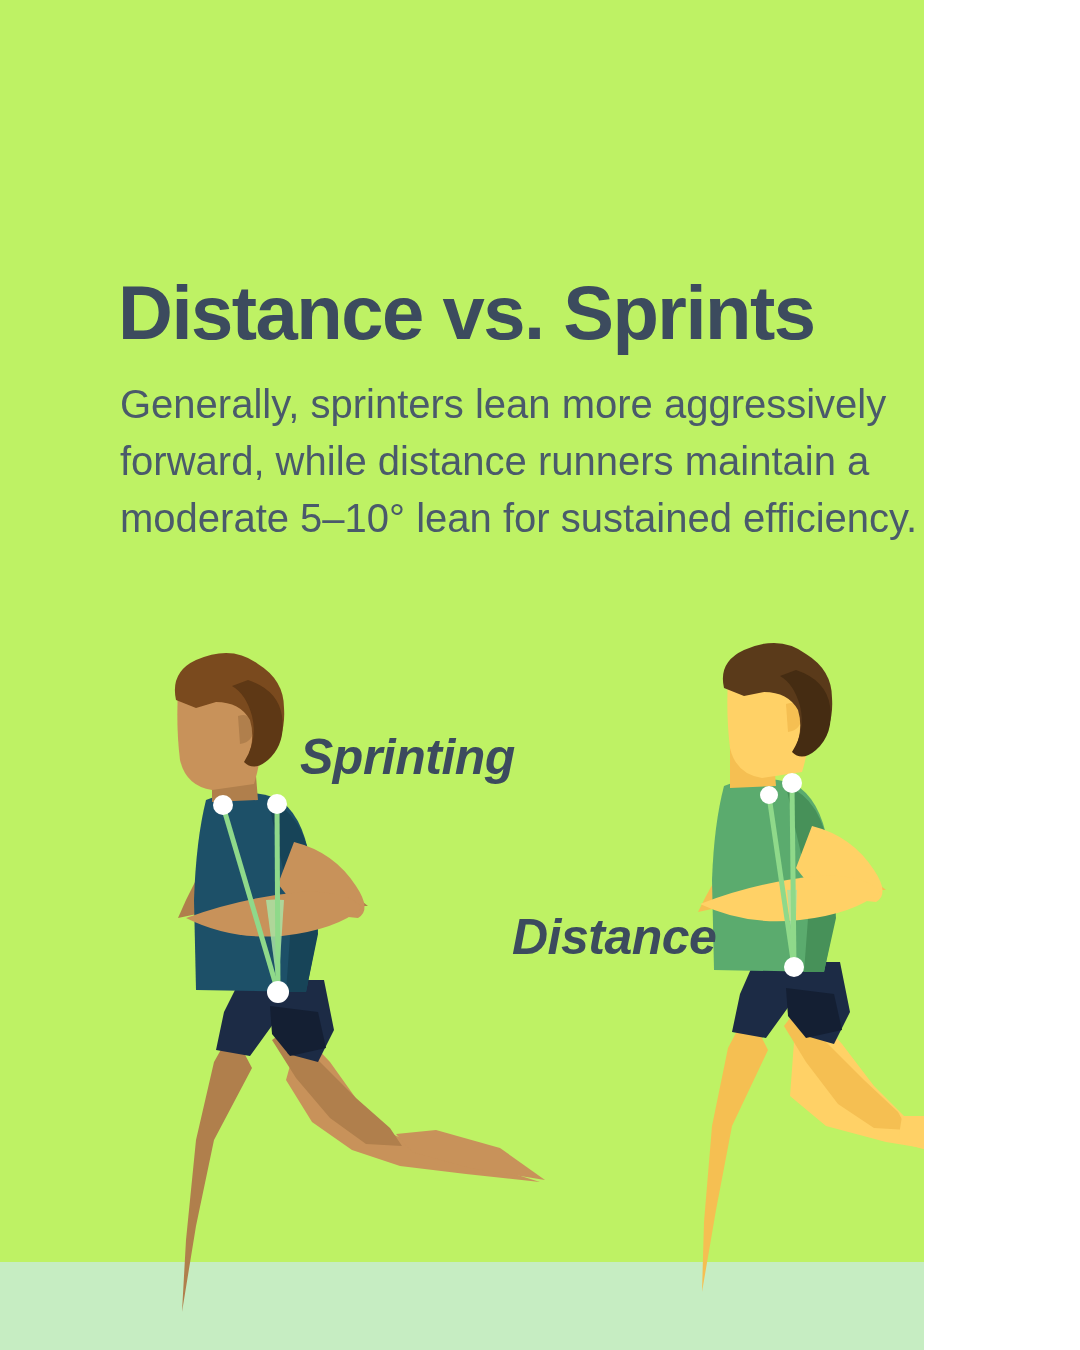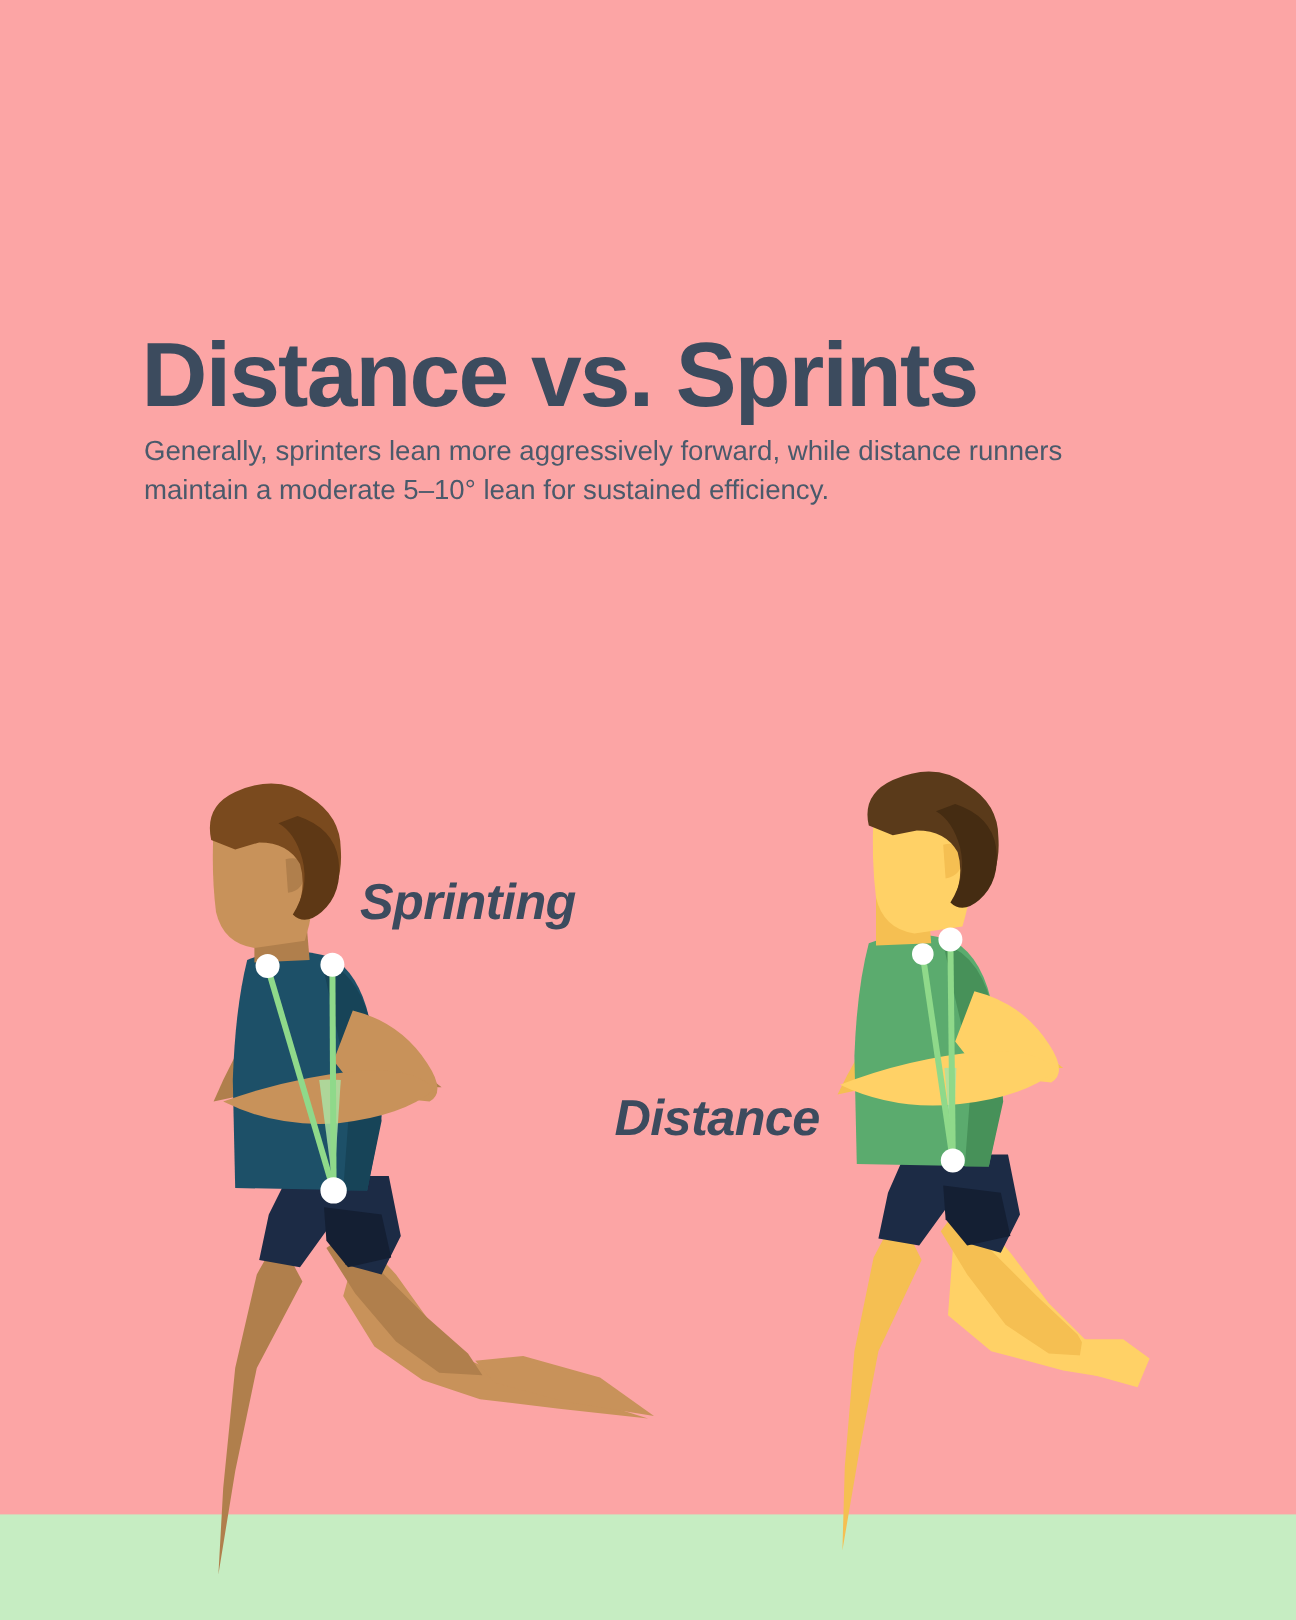--- a/index.html
+++ b/index.html
@@ -5,23 +5,23 @@
   html, body {
     margin: 0;
     padding: 0;
     background: #ffffff;
   }
   body {
     font-family: "Liberation Sans", sans-serif;
   }
   #poster {
     position: relative;
-    width: 1080px;
+    width: 924px;
     height: 1350px;
-    background: #fca5a5;
+    background: #bef264;
     overflow: hidden;
   }
 
   
   .ground {
     position: absolute;
     left: 0;
     bottom: 0;
     width: 1080px;
     height: 88px;
@@ -38,30 +38,30 @@
     font-weight: 700;
     letter-spacing: -1.5px;
     line-height: 1.05;
     color: #3c4b5e;
   }
   .subhead {
     position: absolute;
     left: 120px;
     top: 336px;
     width: 820px;
-    font-size: 23px;
+    font-size: 40px;
     font-weight: 400;
     line-height: 1.42;
     color: #4a5a6b;
   }
 
   
   .fig-label {
     position: absolute;
-    font-size: 42px;
+    font-size: 50px;
     font-weight: 700;
     font-style: italic;
     letter-spacing: -0.5px;
     color: #3c4b5e;
     white-space: nowrap;
   }
   #label-sprinting { left: 300px; top: 728px; }
   #label-distance  { left: 512px; top: 908px; text-align: center; }
 
   

